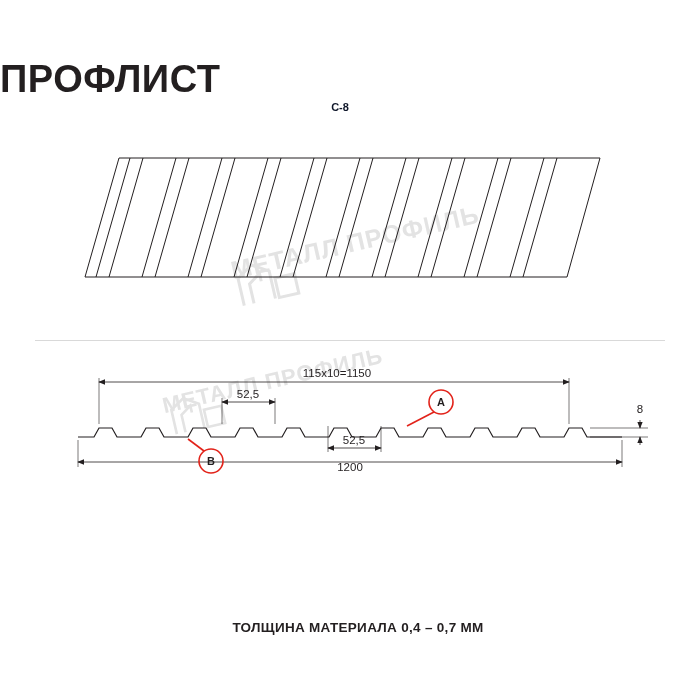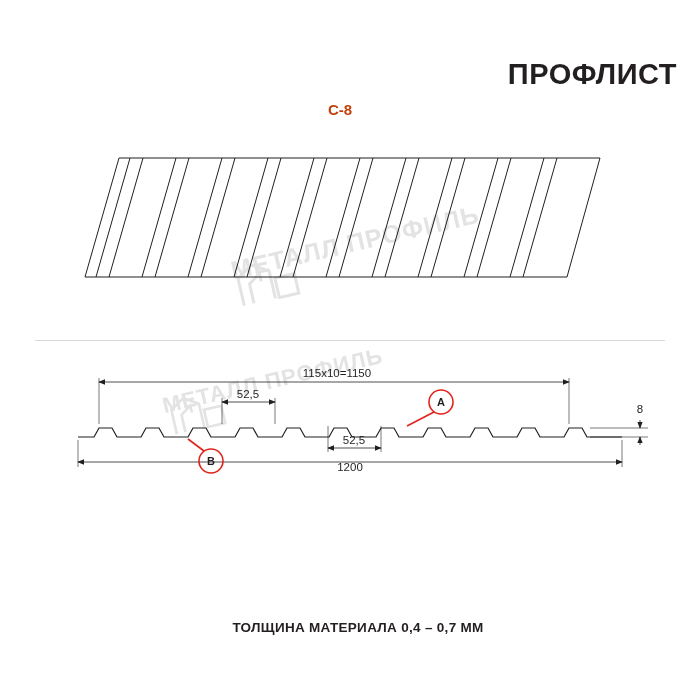--- a/index.html
+++ b/index.html
@@ -17,35 +17,35 @@
   }
   .page {
     position: absolute;
     inset: 0;
   }
   .title {
     position: absolute;
     top: 58px;
     left: 0;
     width: 677px;
-    text-align: right;
-    font-size: 29px;
+    text-align: left;
+    font-size: 38px;
     font-weight: bold;
     letter-spacing: 0.5px;
     color: #231f20;
   }
   .subtitle {
     position: absolute;
     top: 101px;
     left: 0;
     width: 680px;
     text-align: center;
-    font-size: 15px;
-    font-weight: bold;
-    color: #c2410c;
+    font-size: 11px;
+    font-weight: bold;
+    color: #0f172a;
   }
   .footer {
     position: absolute;
     top: 620px;
     left: 8px;
     width: 700px;
     text-align: center;
     font-size: 13.5px;
     font-weight: bold;
     letter-spacing: 0.3px;

